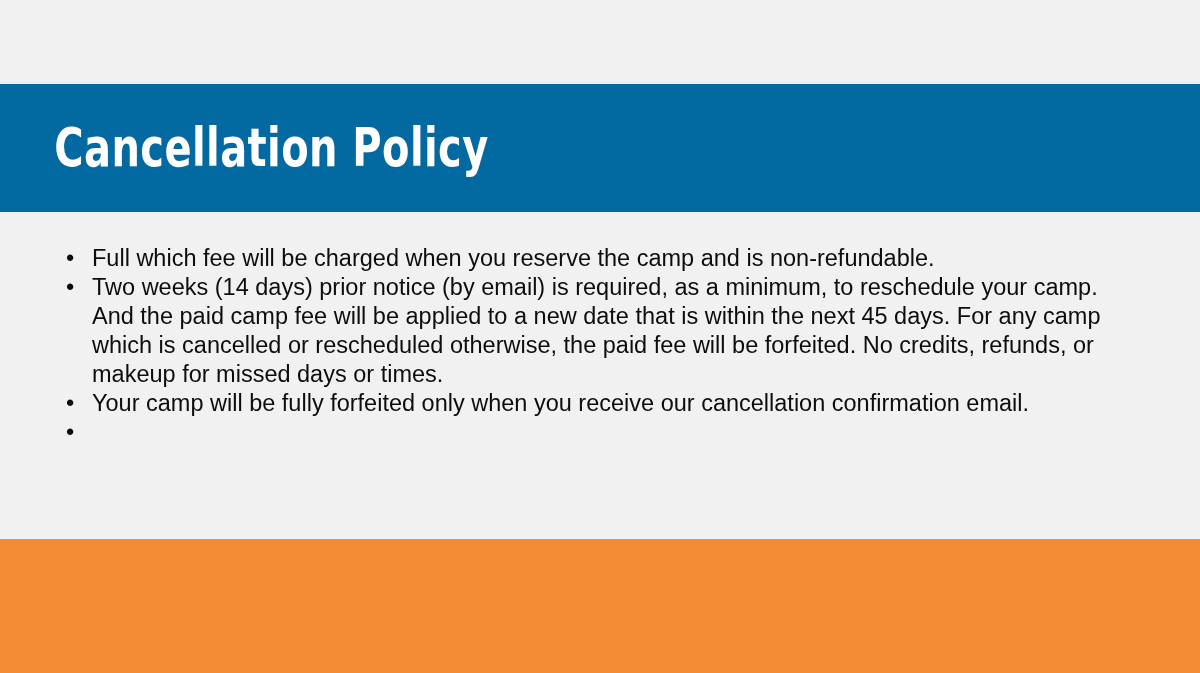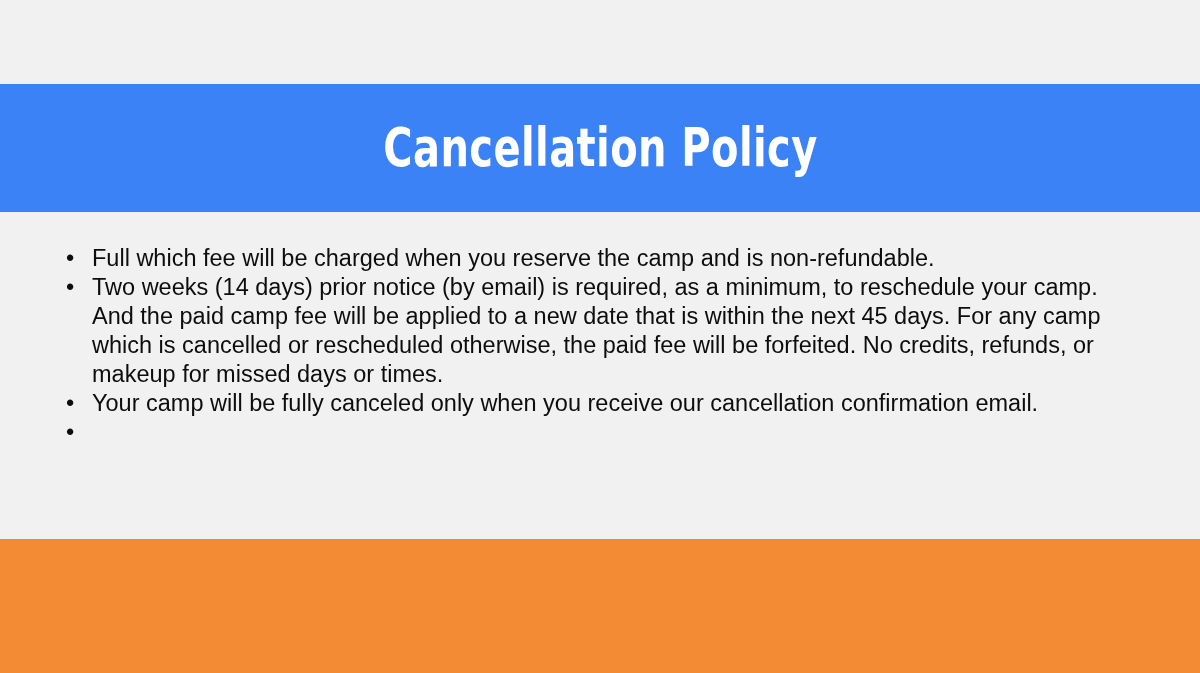--- a/index.html
+++ b/index.html
@@ -24,24 +24,23 @@
     box-sizing: border-box;
   }
 
   
   .title-band {
     position: absolute;
     left: 0;
     top: 84px;
     width: 1200px;
     height: 128px;
-    background: #3b82f6;
+    background: #0369a1;
     display: flex;
     align-items: center;
-    justify-content: center;
   }
 
   .slide-title {
     margin: 0;
     color: #ffffff;
     font-family: "DejaVu Sans", sans-serif;
     font-weight: 700;
     font-size: 50px;
     line-height: 1;
     letter-spacing: 0.5px;
@@ -117,21 +116,21 @@
         <span class="bullet-text">Full which fee will be charged when you reserve the camp and is non-refundable.</span>
       </li>
 
       <li class="bullet-item">
         <span class="bullet-dot">•</span>
         <span class="bullet-text">Two weeks (14 days) prior notice (by email) is required, as a minimum, to reschedule your camp. And the paid camp fee will be applied to a new date that is within the next 45 days. For any camp which is cancelled or rescheduled otherwise, the paid fee will be forfeited. No credits, refunds, or makeup for missed days or times.</span>
       </li>
 
       <li class="bullet-item">
         <span class="bullet-dot">•</span>
-        <span class="bullet-text">Your camp will be fully canceled only when you receive our cancellation confirmation email.</span>
+        <span class="bullet-text">Your camp will be fully forfeited only when you receive our cancellation confirmation email.</span>
       </li>
 
       <li class="bullet-item">
         <span class="bullet-dot">•</span>
       </li>
 
     </ul>
   </div>
 
   <div class="footer-band"></div>

